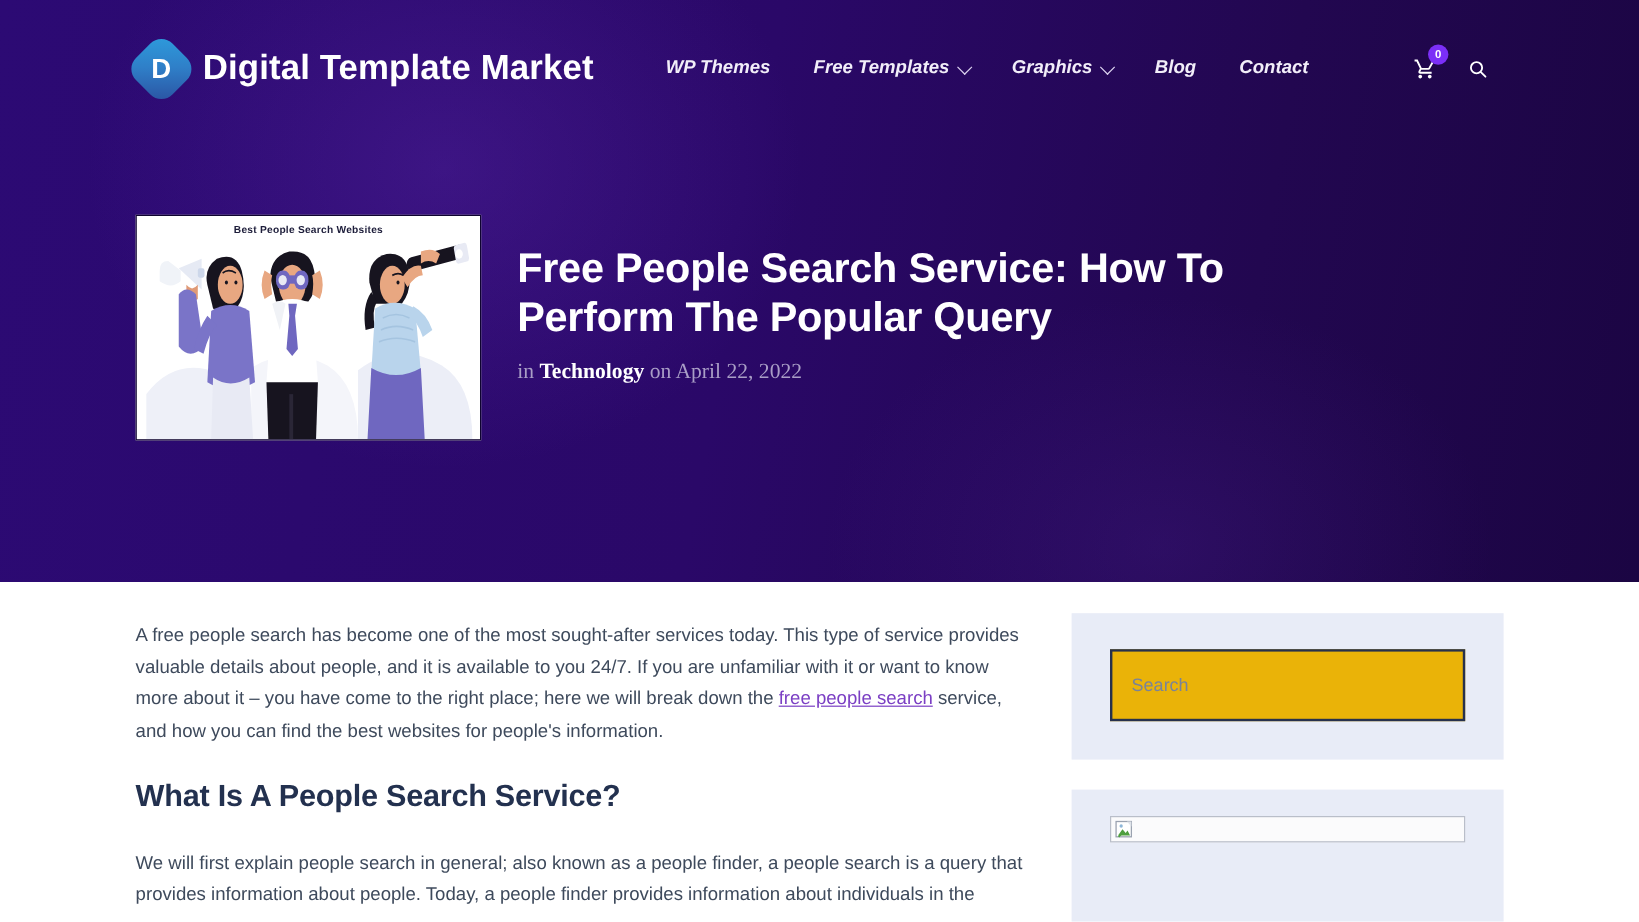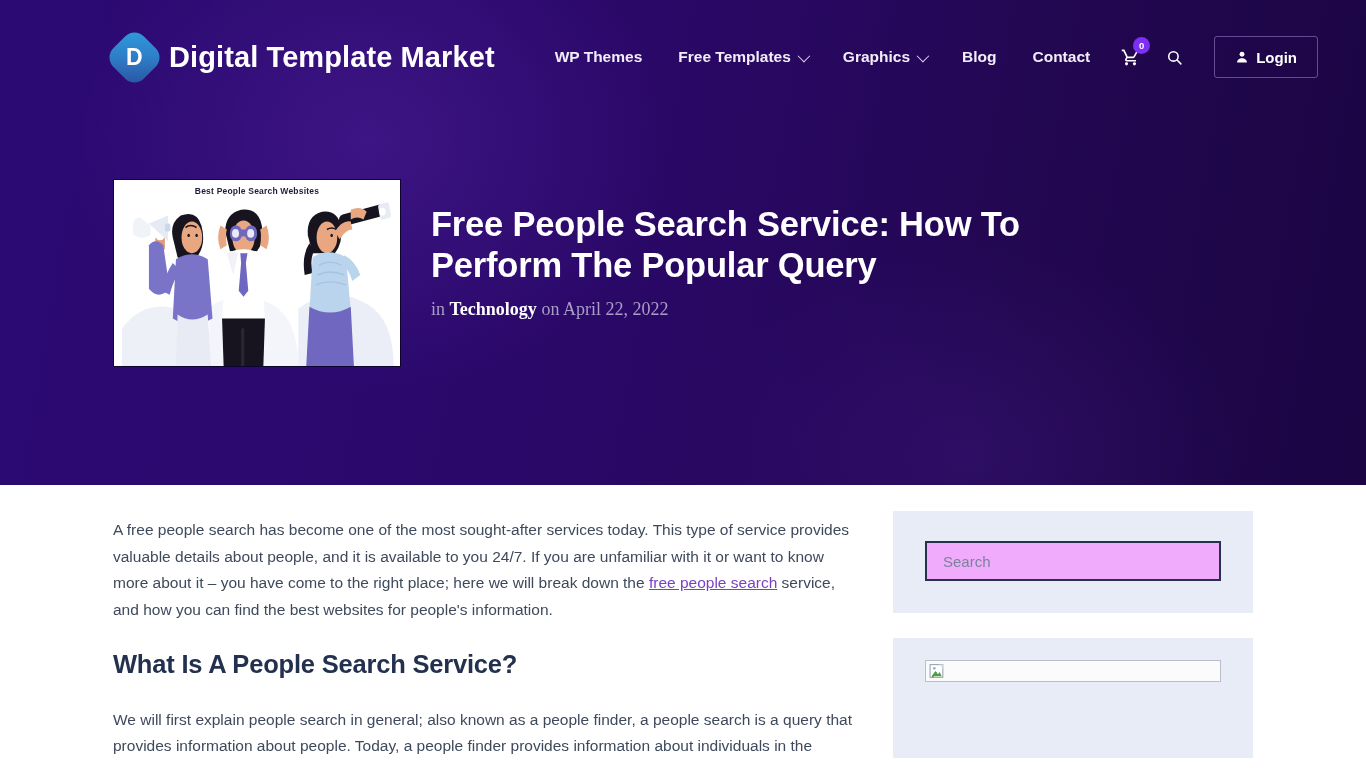--- a/index.html
+++ b/index.html
@@ -74,20 +74,21 @@
     letter-spacing: .1px;
     white-space: nowrap;
   }
 
   .nav-menu {
     display: flex;
     align-items: center;
     gap: 0;
     margin-left: 42px;
     margin-top: -46px;
+    font-style: italic;
   }
   .nav-item {
     color: #f2eef9;
     font-size: 15.5px;
     font-weight: bold;
     padding: 0 18px;
     display: flex;
     align-items: center;
     gap: 7px;
     white-space: nowrap;
@@ -232,23 +233,23 @@
 
   .sidebar-col { width: 360px; flex: 0 0 auto; padding-top: 26px; }
   .widget {
     background: #e8ecf7;
     padding: 30px 32px;
     margin-bottom: 25px;
   }
   .widget-search { padding: 30px 32px 32px 32px; }
   .search-input {
     width: 100%;
-    height: 40px;
+    height: 60px;
     border: 2px solid #27314c;
-    background: #f0abfc;
+    background: #eab308;
     padding: 0 16px;
     font-size: 15px;
     font-family: "Liberation Sans", sans-serif;
     color: #27314c;
     outline: none;
   }
   .search-input::placeholder { color: #7a8399; }
   .widget-image { padding: 22px 32px 60px 32px; min-height: 120px; }
   .broken-img {
     width: 100%;
@@ -304,27 +305,20 @@
         <div class="cart-badge">0</div>
       </div>
 
       <div class="icon-btn">
         <svg width="17" height="17" viewBox="0 0 24 24" fill="none" stroke="#ffffff" stroke-width="2.2">
           <circle cx="10.5" cy="10.5" r="6.6"></circle>
           <line x1="15.6" y1="15.6" x2="21" y2="21" stroke-linecap="round"></line>
         </svg>
       </div>
 
-      <div class="login-btn">
-        <svg width="14" height="14" viewBox="0 0 24 24" fill="#ffffff">
-          <circle cx="12" cy="7.2" r="4.2"></circle>
-          <path d="M3.6 21.5c0-4.6 3.8-7.4 8.4-7.4s8.4 2.8 8.4 7.4z"></path>
-        </svg>
-        <span>Login</span>
-      </div>
     </div>
   </div>
 
   <div class="hero-inner">
 
     <div class="feat-img">
       <div class="feat-caption">Best People Search Websites</div>
       <svg class="feat-svg" viewBox="0 0 360 188" preserveAspectRatio="none">
         <rect x="0" y="0" width="360" height="188" fill="#ffffff"></rect>
 

